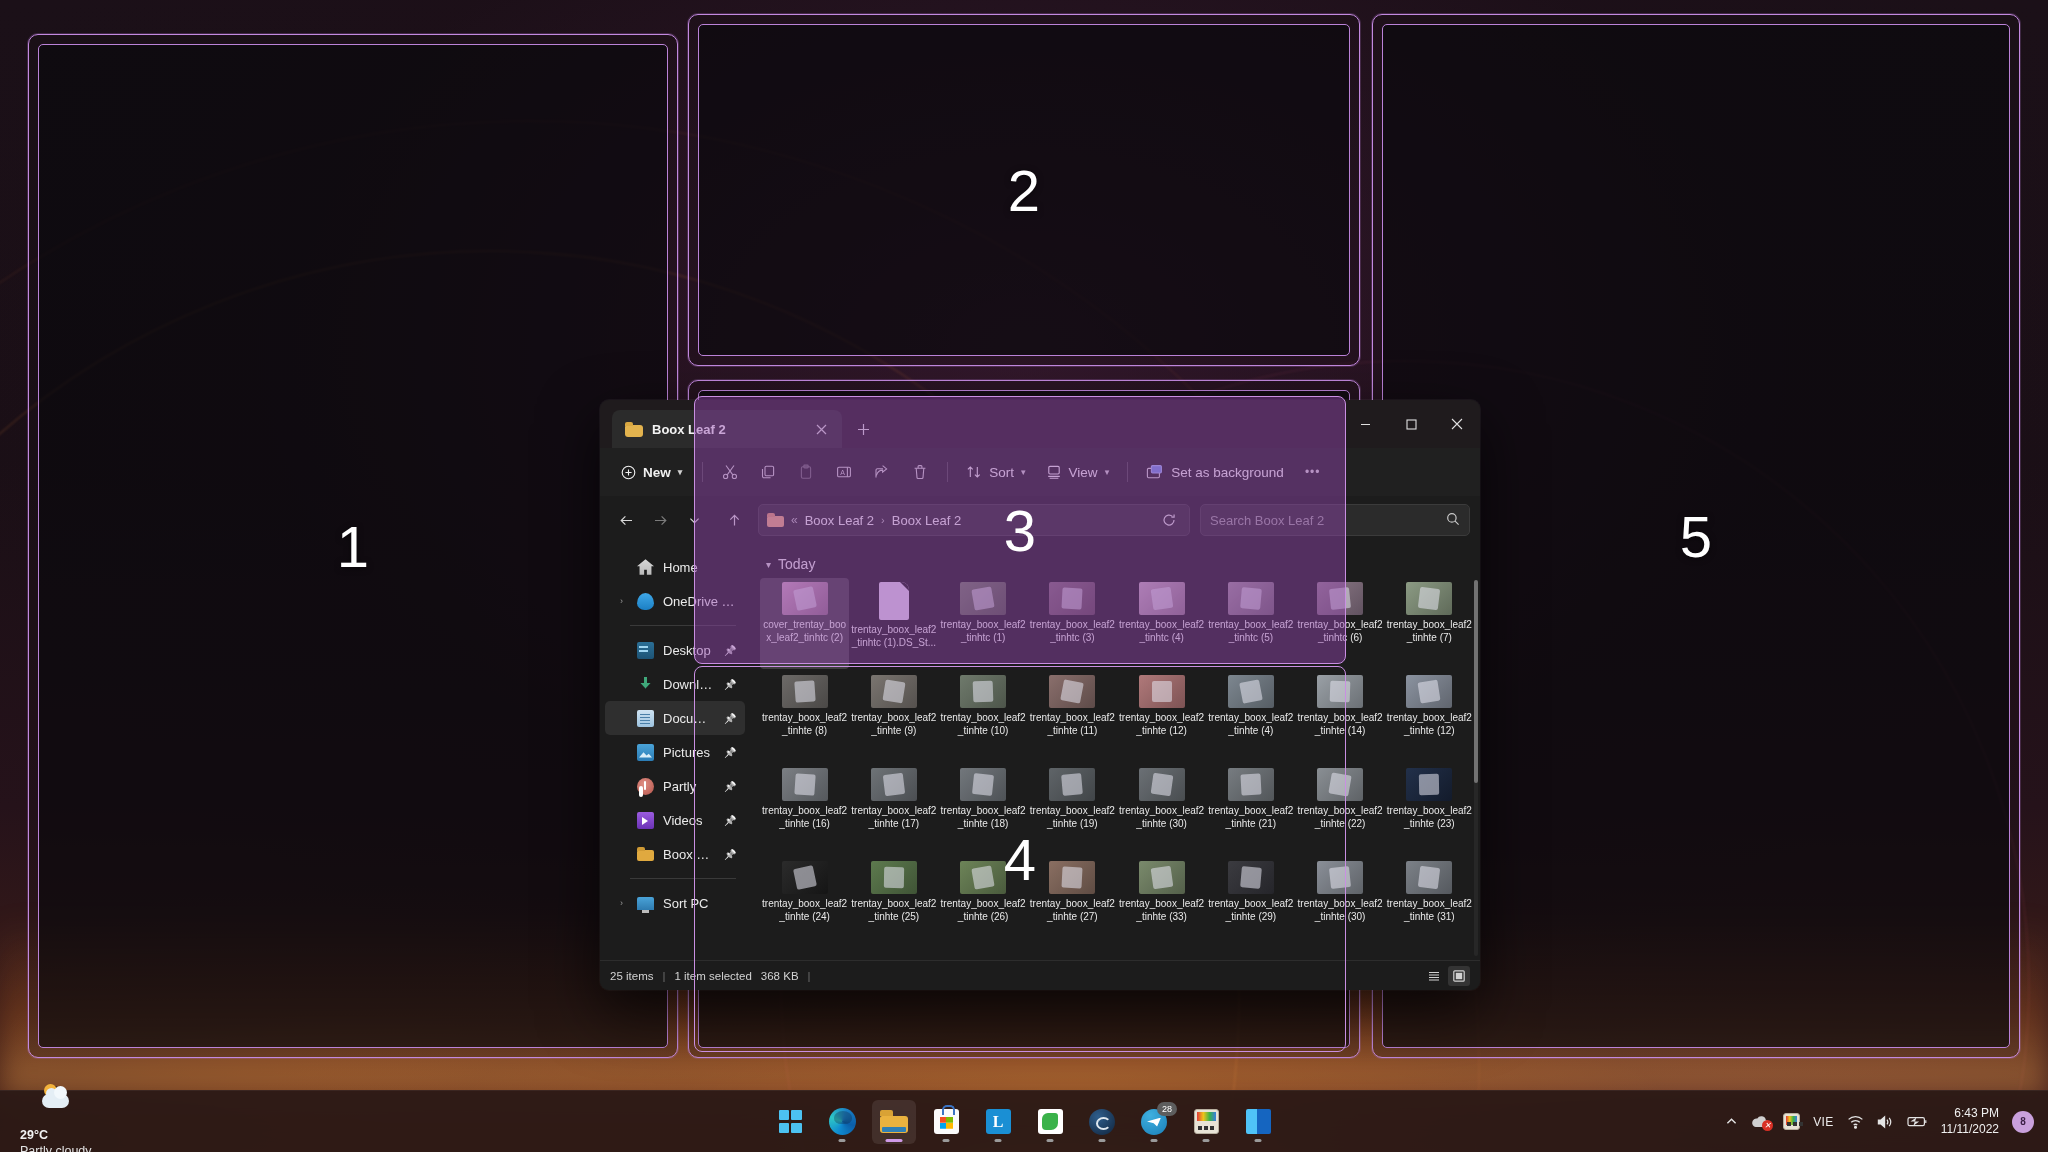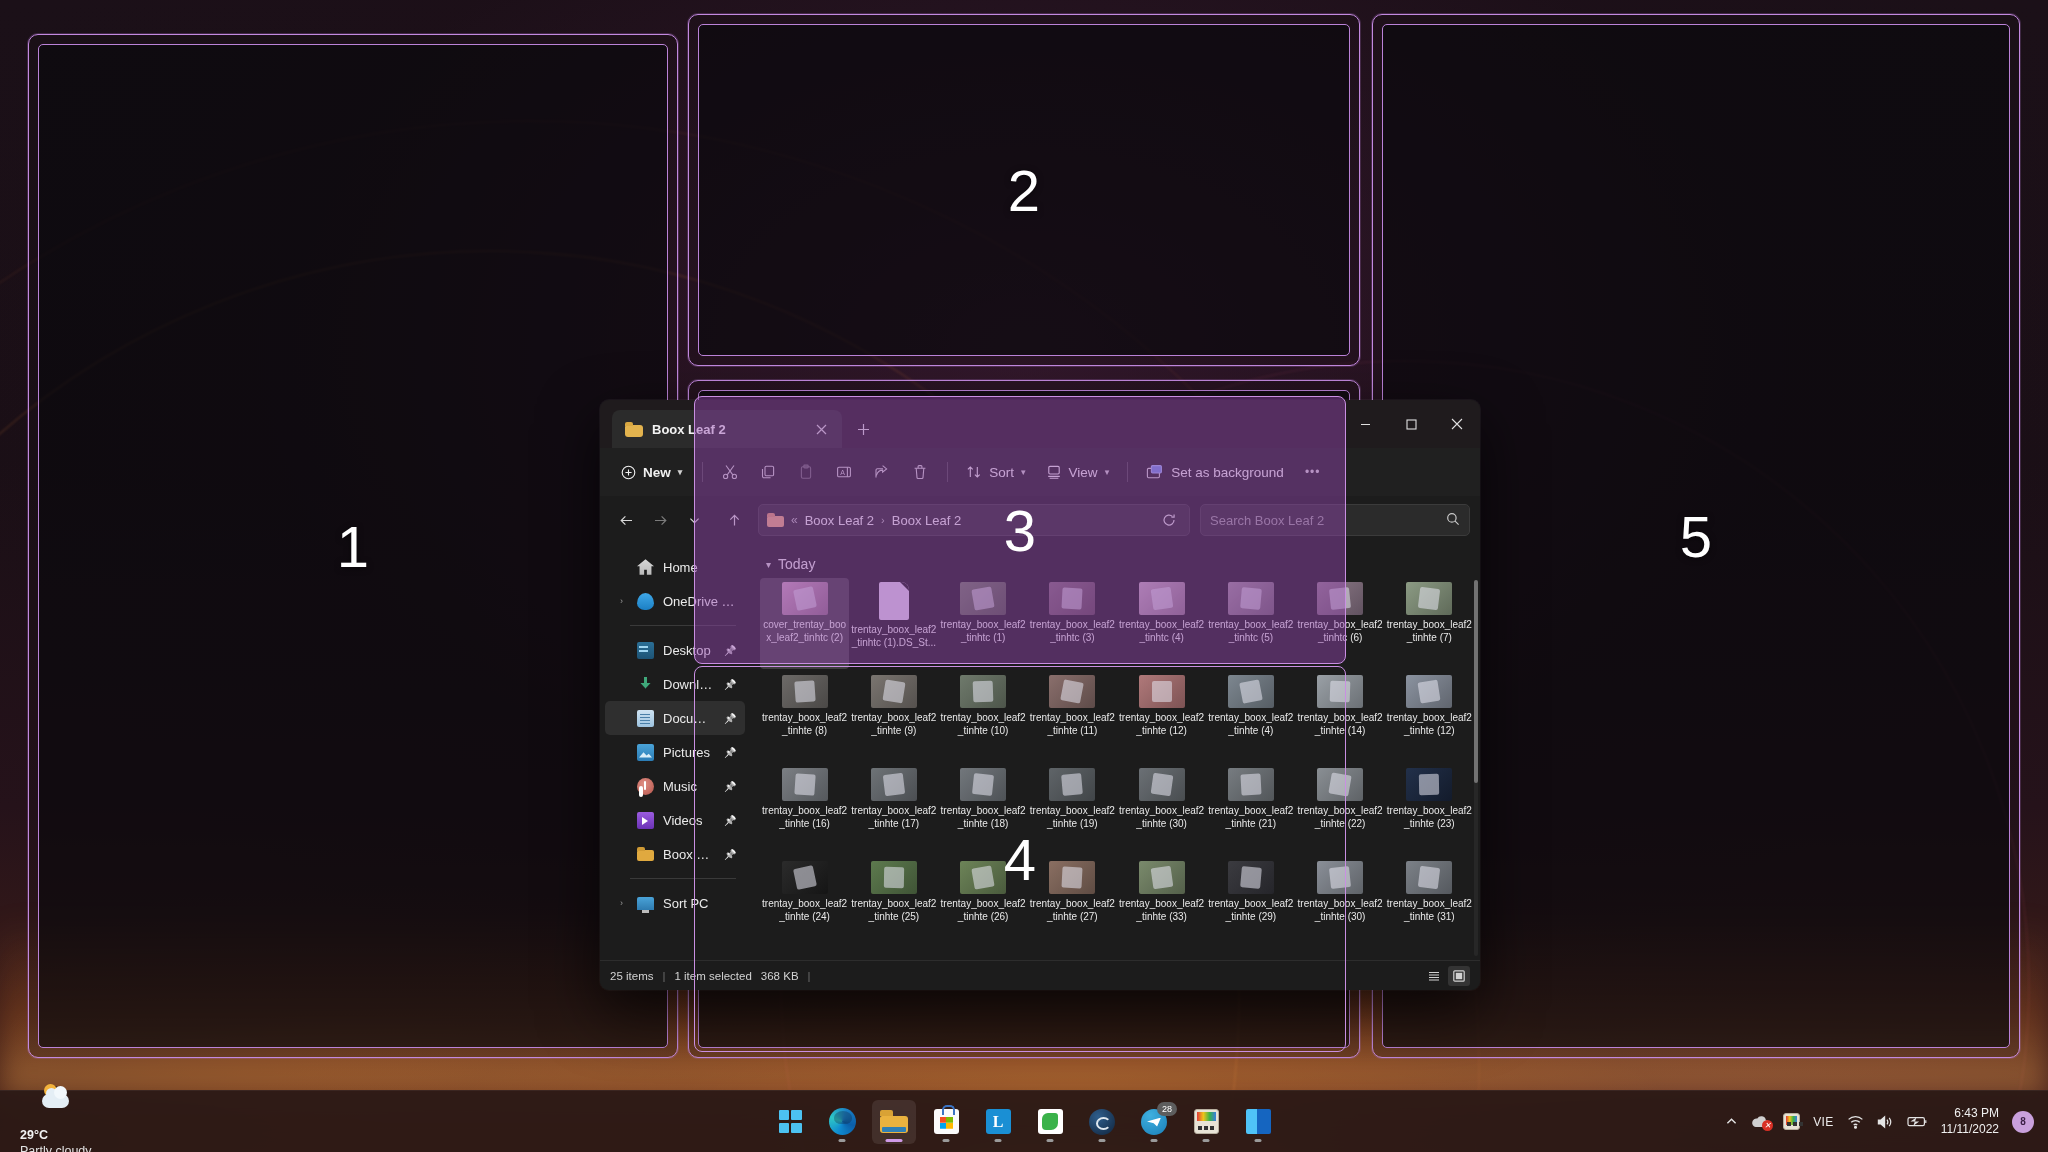--- a/index.html
+++ b/index.html
@@ -525,21 +525,21 @@
         </div>
         <div class="sb-item">
           <span class="sb-chev"></span>
           <span class="sb-ico ico-pictures"></span>
           <span class="sb-label">Pictures</span>
           <span class="sb-pin" style="font-size: 10px; transform: none; filter: grayscale(1) brightness(1.7);">📌</span>
         </div>
         <div class="sb-item">
           <span class="sb-chev"></span>
           <span class="sb-ico ico-music"></span>
-          <span class="sb-label">Music</span>
+          <span class="sb-label">Partly</span>
           <span class="sb-pin" style="font-size: 10px; transform: none; filter: grayscale(1) brightness(1.7);">📌</span>
         </div>
         <div class="sb-item">
           <span class="sb-chev"></span>
           <span class="sb-ico ico-videos"></span>
           <span class="sb-label">Videos</span>
           <span class="sb-pin" style="font-size: 10px; transform: none; filter: grayscale(1) brightness(1.7);">📌</span>
         </div>
         <div class="sb-item">
           <span class="sb-chev"></span>

